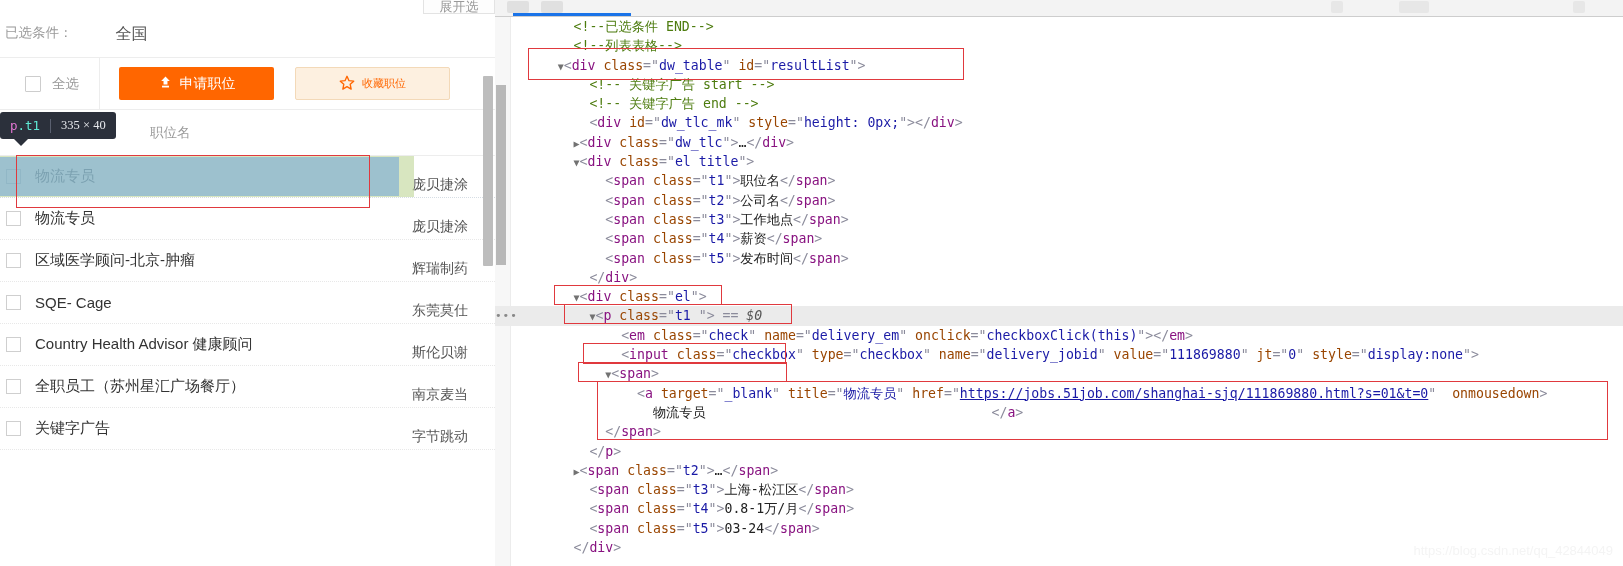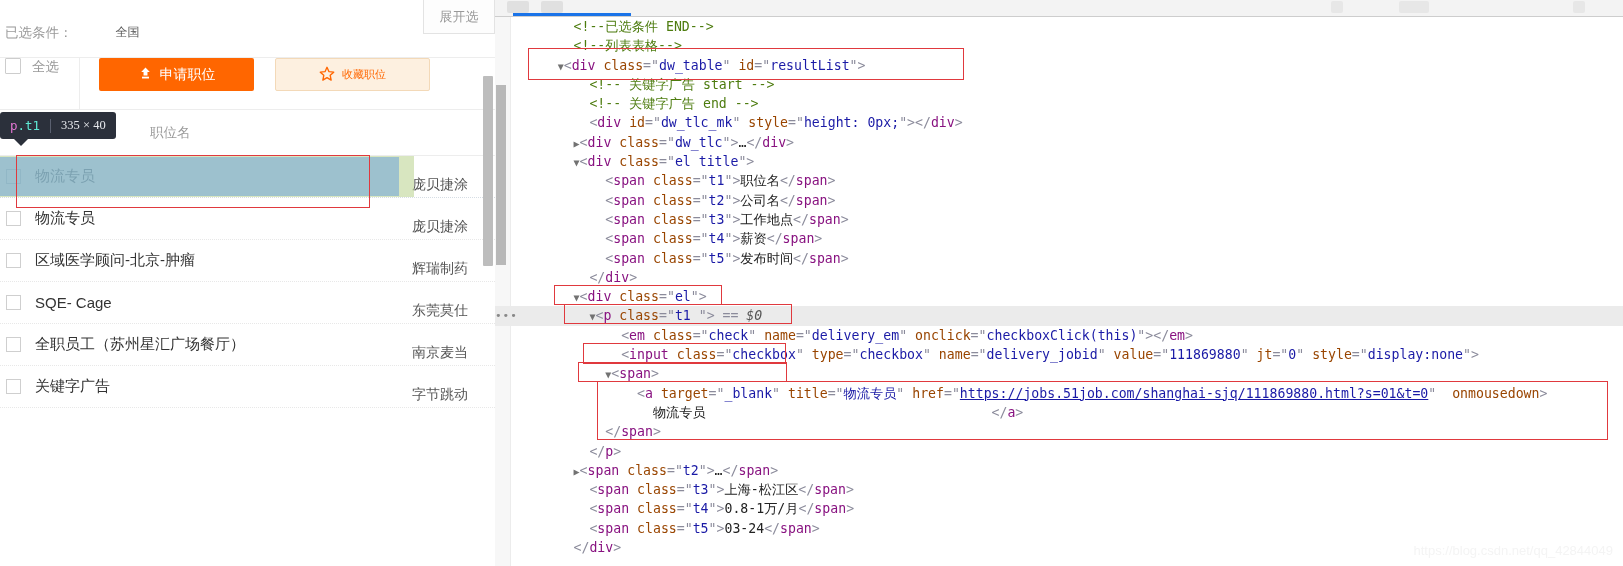--- a/index.html
+++ b/index.html
@@ -8,38 +8,38 @@
     background:#ffffff;
     font-family:"Liberation Sans","DejaVu Sans",sans-serif;
     -webkit-font-smoothing:antialiased;
   }
   #root{position:relative;width:1623px;height:566px;}
 
   
   #leftpane{position:absolute;left:0;top:0;width:495px;height:566px;background:#fff;overflow:hidden;}
 
   .expand-btn{
-    position:absolute;right:0;top:0;width:72px;height:34px;
+    position:absolute;right:0;top:0;width:72px;height:14px;
     border:1px solid #e3e3e3;border-top:none;background:#fdfdfd;
     box-sizing:border-box;color:#999;font-size:13px;
     display:flex;align-items:center;justify-content:center;white-space:nowrap;overflow:hidden;
   }
 
   .cond-bar{
     position:absolute;left:0;top:24px;width:495px;height:34px;
     border-bottom:1px solid #ededed;box-sizing:border-box;
     display:flex;align-items:flex-start;
   }
   .cond-label{color:#9a9a9a;font-size:13.5px;margin-left:5px;}
-  .cond-value{color:#555;font-size:12px;margin-left:43px;}
+  .cond-value{color:#555;font-size:16px;margin-left:43px;}
 
   .action-bar{
     position:absolute;left:0;top:58px;width:495px;height:52px;
     border-bottom:1px solid #ededed;box-sizing:border-box;
-    display:flex;align-items:flex-start;
+    display:flex;align-items:center;padding-left:20px;
   }
   .sel-all-box{
     width:16px;height:16px;border:1px solid #cdcdcd;background:#fff;
     margin-left:5px;box-sizing:border-box;border-radius:1px;
   }
   .sel-all-label{color:#999;font-size:13.5px;margin-left:11px;}
   .vline{width:1px;height:52px;background:#ededed;margin-left:20px;}
 
   .btn-apply{
     margin-left:19px;height:33px;min-width:155px;padding:0 14px;
@@ -195,20 +195,25 @@
           <span class="t1">区域医学顾问-北京-肿瘤</span>
           <span class="t2">辉瑞制药</span>
         </div>
         <div class="jrow">
           <div class="cb"></div>
           <span class="t1">SQE- Cage</span>
           <span class="t2">东莞莫仕</span>
         </div>
         <div class="jrow">
           <div class="cb"></div>
+          <span class="t1">Country Health Advisor 健康顾问</span>
+          <span class="t2">斯伦贝谢</span>
+        </div>
+        <div class="jrow">
+          <div class="cb"></div>
           <span class="t1">全职员工（苏州星汇广场餐厅）</span>
           <span class="t2">南京麦当</span>
         </div>
         <div class="jrow">
           <div class="cb"></div>
           <span class="t1">关键字广告</span>
           <span class="t2">字节跳动</span>
         </div>
       </div>
 

